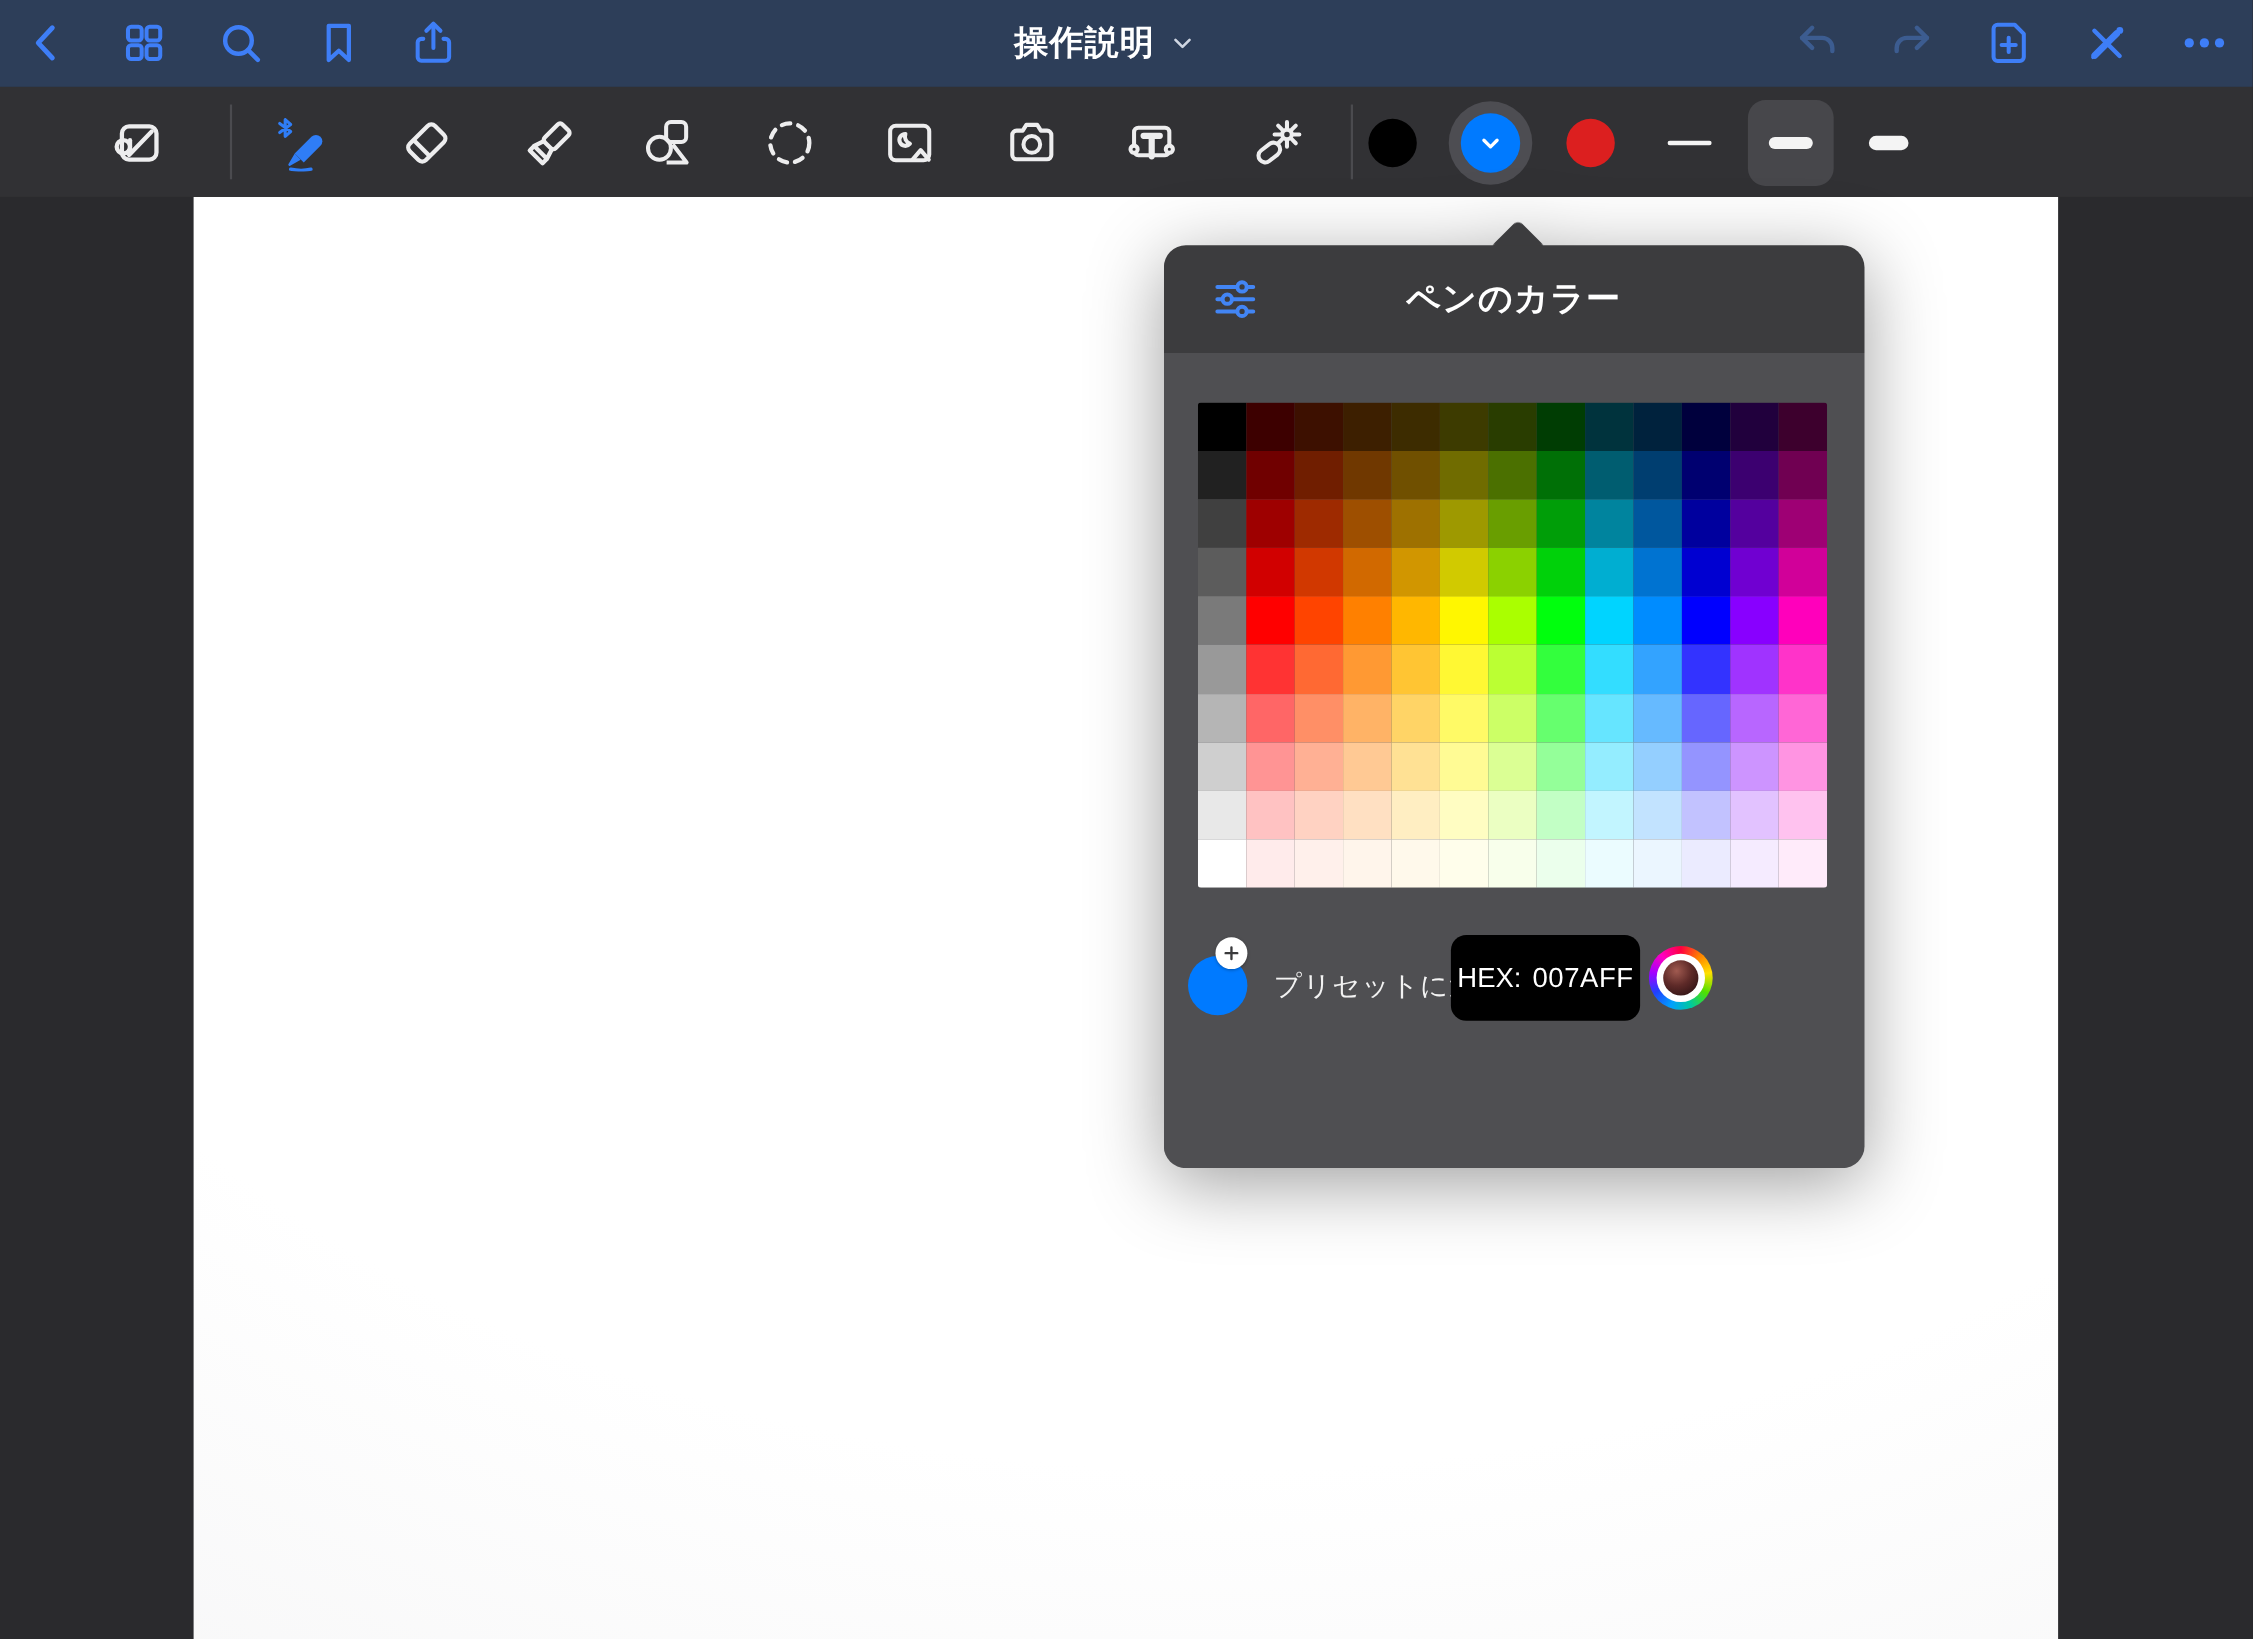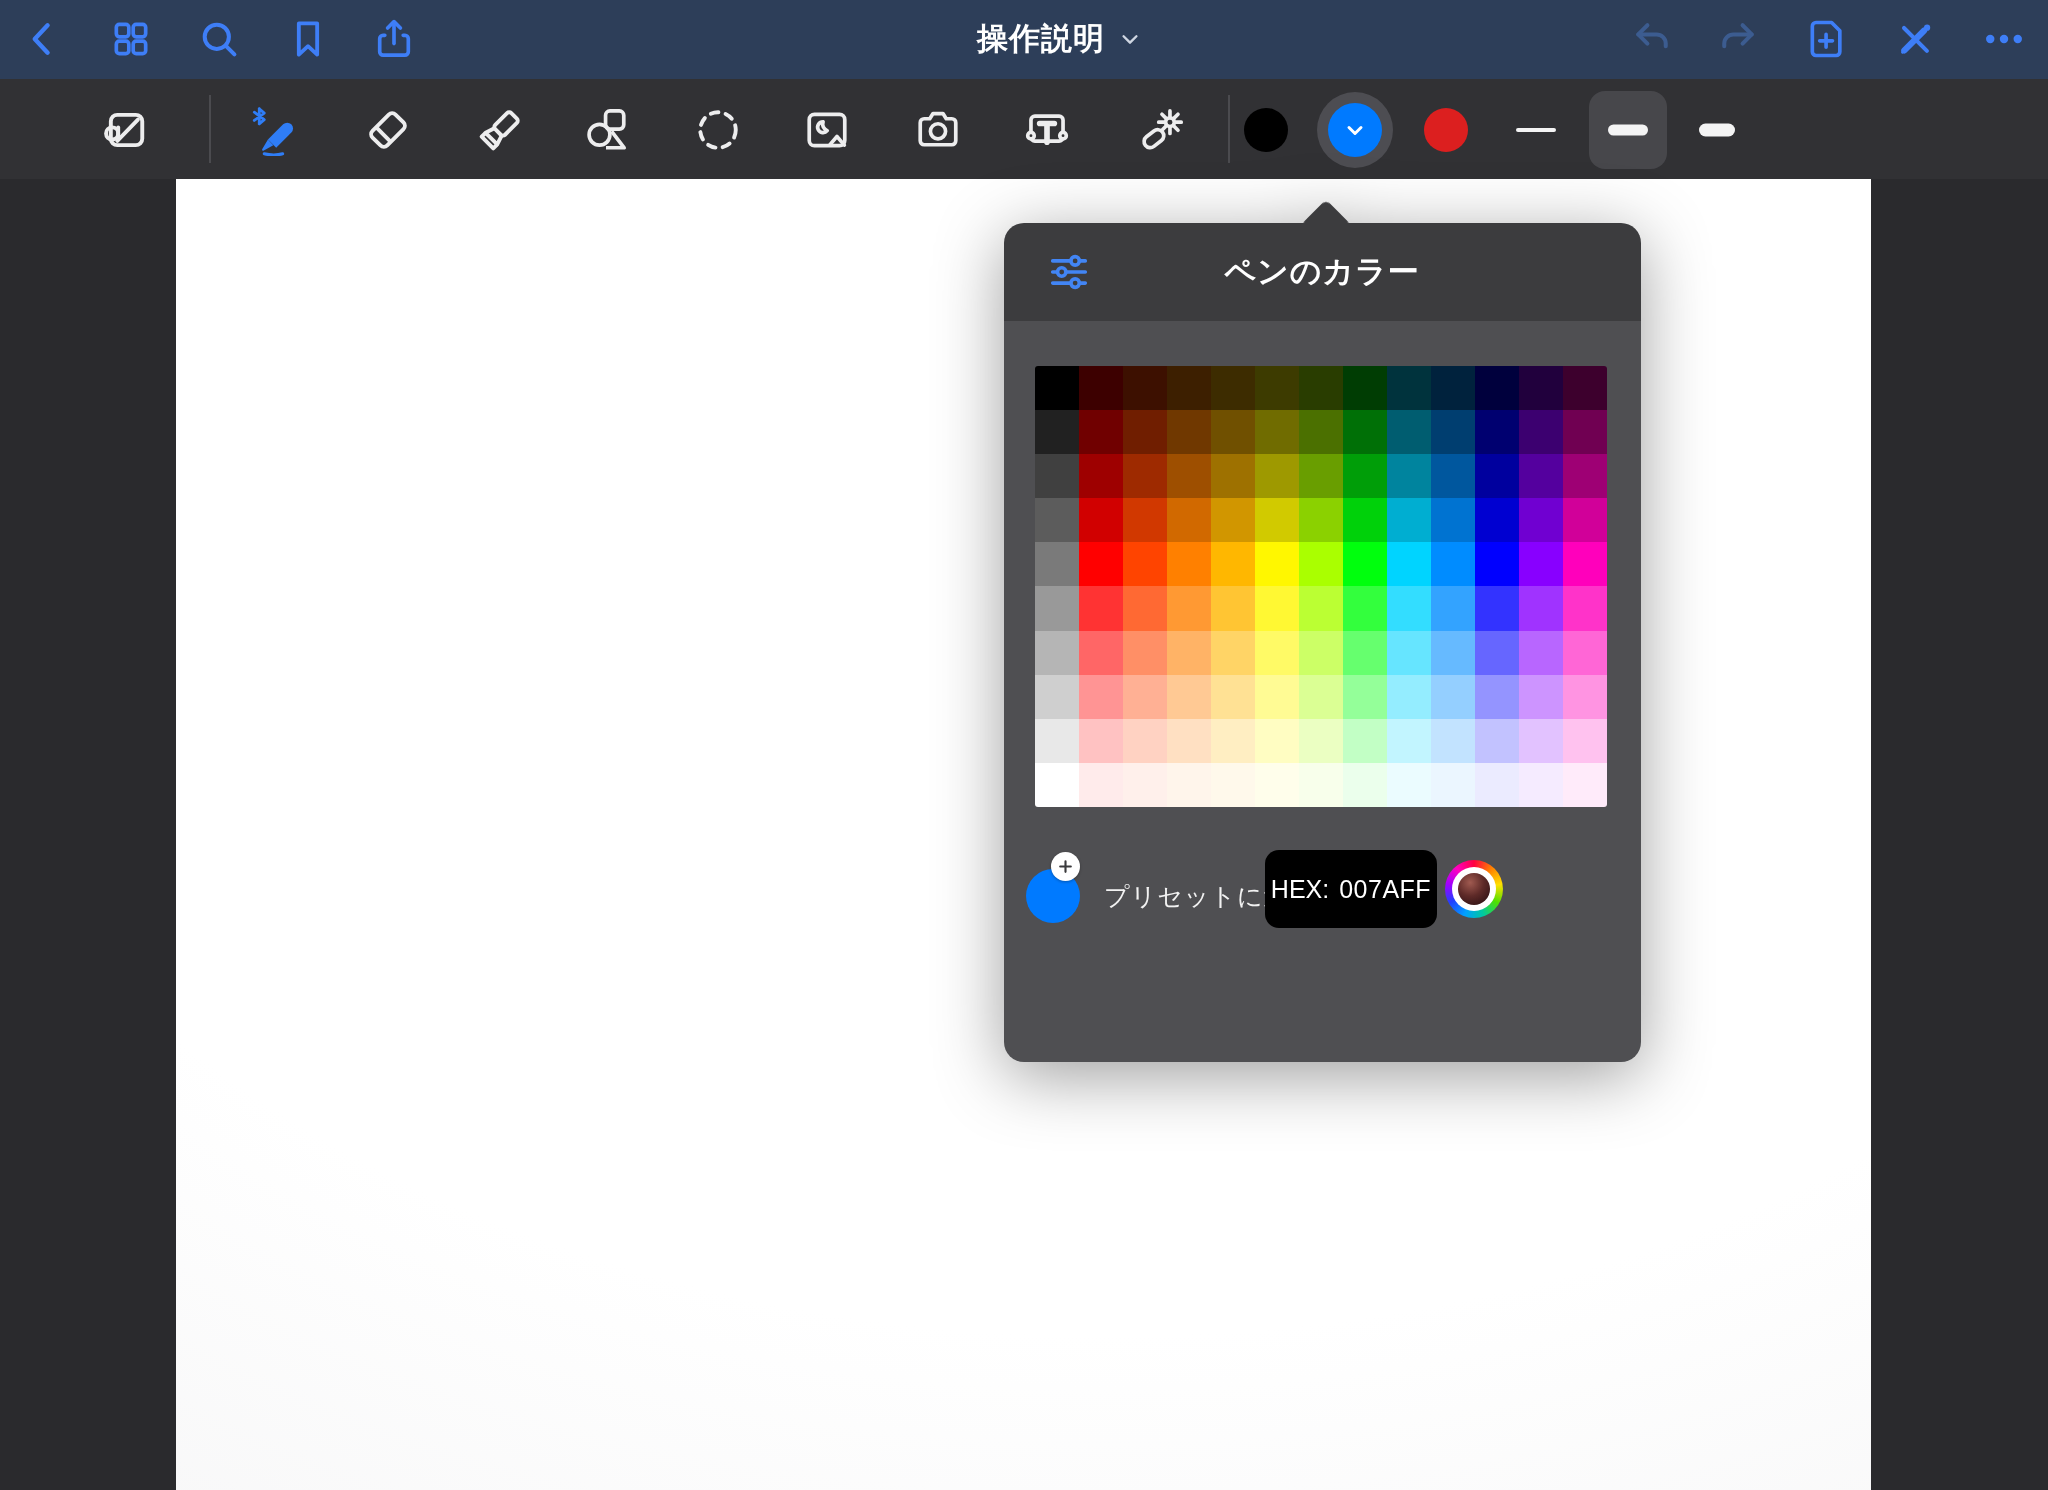--- a/index.html
+++ b/index.html
@@ -4,41 +4,41 @@
 <style>
   * { margin:0; padding:0; box-sizing:border-box; }
   html,body { width:2048px; height:1490px; overflow:hidden; }
   body { font-family:"Liberation Sans","DejaVu Sans",sans-serif; background:#2a2a2d; position:relative; }
 
   
   .navbar { position:absolute; left:0; top:0; width:2048px; height:79px; background:var(--nav-bg,#2d3e59); z-index:30; }
   .nav-icon { position:absolute; top:39px; transform:translate(-50%,-50%); width:46px; height:46px; color:var(--accent,#3e7ef7); display:flex; align-items:center; justify-content:center; cursor:pointer; }
   .nav-icon svg { width:44px; height:44px; }
   .nav-icon.dim { color:#3c5c90; }
-  .nav-title { position:absolute; left:1059px; top:39px; transform:translate(-50%,-50%); display:flex; align-items:center; gap:14px; color:#ffffff; }
+  .nav-title { position:absolute; left:1004px; top:39px; transform:translate(-50%,-50%); display:flex; align-items:center; gap:14px; color:#ffffff; }
   .nav-title .t { font-size:31px; font-weight:700; letter-spacing:1px; }
   .nav-title svg { width:22px; height:22px; color:#cfd6e2; }
 
   
   .toolbar { position:absolute; left:0; top:79px; width:2048px; height:100px; background:var(--toolbar-bg,#313134); z-index:30; }
   .tool { position:absolute; top:51px; transform:translate(-50%,-50%); width:58px; height:58px; color:#ededee; display:flex; align-items:center; justify-content:center; cursor:pointer; }
   .tool svg { width:52px; height:52px; }
   .tb-divider { position:absolute; top:16px; width:2px; height:68px; background:#4b4b4f; }
   .color-dot { position:absolute; top:51px; transform:translate(-50%,-50%); width:44px; height:44px; border-radius:50%; cursor:pointer; }
   .dot-ring { position:absolute; left:1355px; top:51px; transform:translate(-50%,-50%); width:76px; height:76px; border-radius:50%; background:#4d4d52; cursor:pointer; }
   .dot-ring .inner { position:absolute; left:50%; top:50%; transform:translate(-50%,-50%); width:54px; height:54px; border-radius:50%; display:flex; align-items:center; justify-content:center; }
   .dot-ring svg { width:24px; height:24px; color:#fff; }
   .thick-sel-bg { position:absolute; left:1628px; top:51px; transform:translate(-50%,-50%); width:78px; height:78px; border-radius:16px; background:#47474b; }
   .stroke { position:absolute; top:51px; transform:translate(-50%,-50%); background:#f4f4f4; border-radius:99px; cursor:pointer; }
 
   
   .page { position:absolute; left:176px; top:179px; width:1695px; height:1311px; background:radial-gradient(130% 115% at 55% 25%, #ffffff 55%, #f2f2f3 100%); z-index:1; }
 
   
-  .popover { position:absolute; left:1004px; top:223px; width:637px; height:658px; z-index:40; filter:drop-shadow(0 14px 34px rgba(0,0,0,.38)); }
+  .popover { position:absolute; left:1058px; top:223px; width:637px; height:658px; z-index:40; filter:drop-shadow(0 14px 34px rgba(0,0,0,.38)); }
   .pop-arrow { position:absolute; left:304px; top:-16px; width:36px; height:36px; background:var(--pop-header,#3c3c3e); transform:rotate(45deg); border-radius:6px; }
   .pop-header { position:absolute; left:0; top:0; width:637px; height:98px; background:var(--pop-header,#3c3c3e); border-radius:20px 20px 0 0; }
   .pop-body { position:absolute; left:0; top:98px; width:637px; height:741px; background:var(--pop-body,#4f4f52); border-radius:0 0 20px 20px; }
   .pop-title { position:absolute; left:318px; top:49px; transform:translate(-50%,-50%); color:#ffffff; font-size:31px; font-weight:700; letter-spacing:1px; white-space:nowrap; }
   .sliders-btn { position:absolute; left:42px; top:26px; width:46px; height:46px; cursor:pointer; }
   .sliders-btn svg { width:46px; height:46px; }
 
   .color-grid { position:absolute; left:31px; top:143px; width:572px; height:441px; display:grid; grid-template-columns:repeat(13,1fr); grid-template-rows:repeat(10,1fr); border-radius:3px; overflow:hidden; }
   .color-grid div { cursor:pointer; }
 

